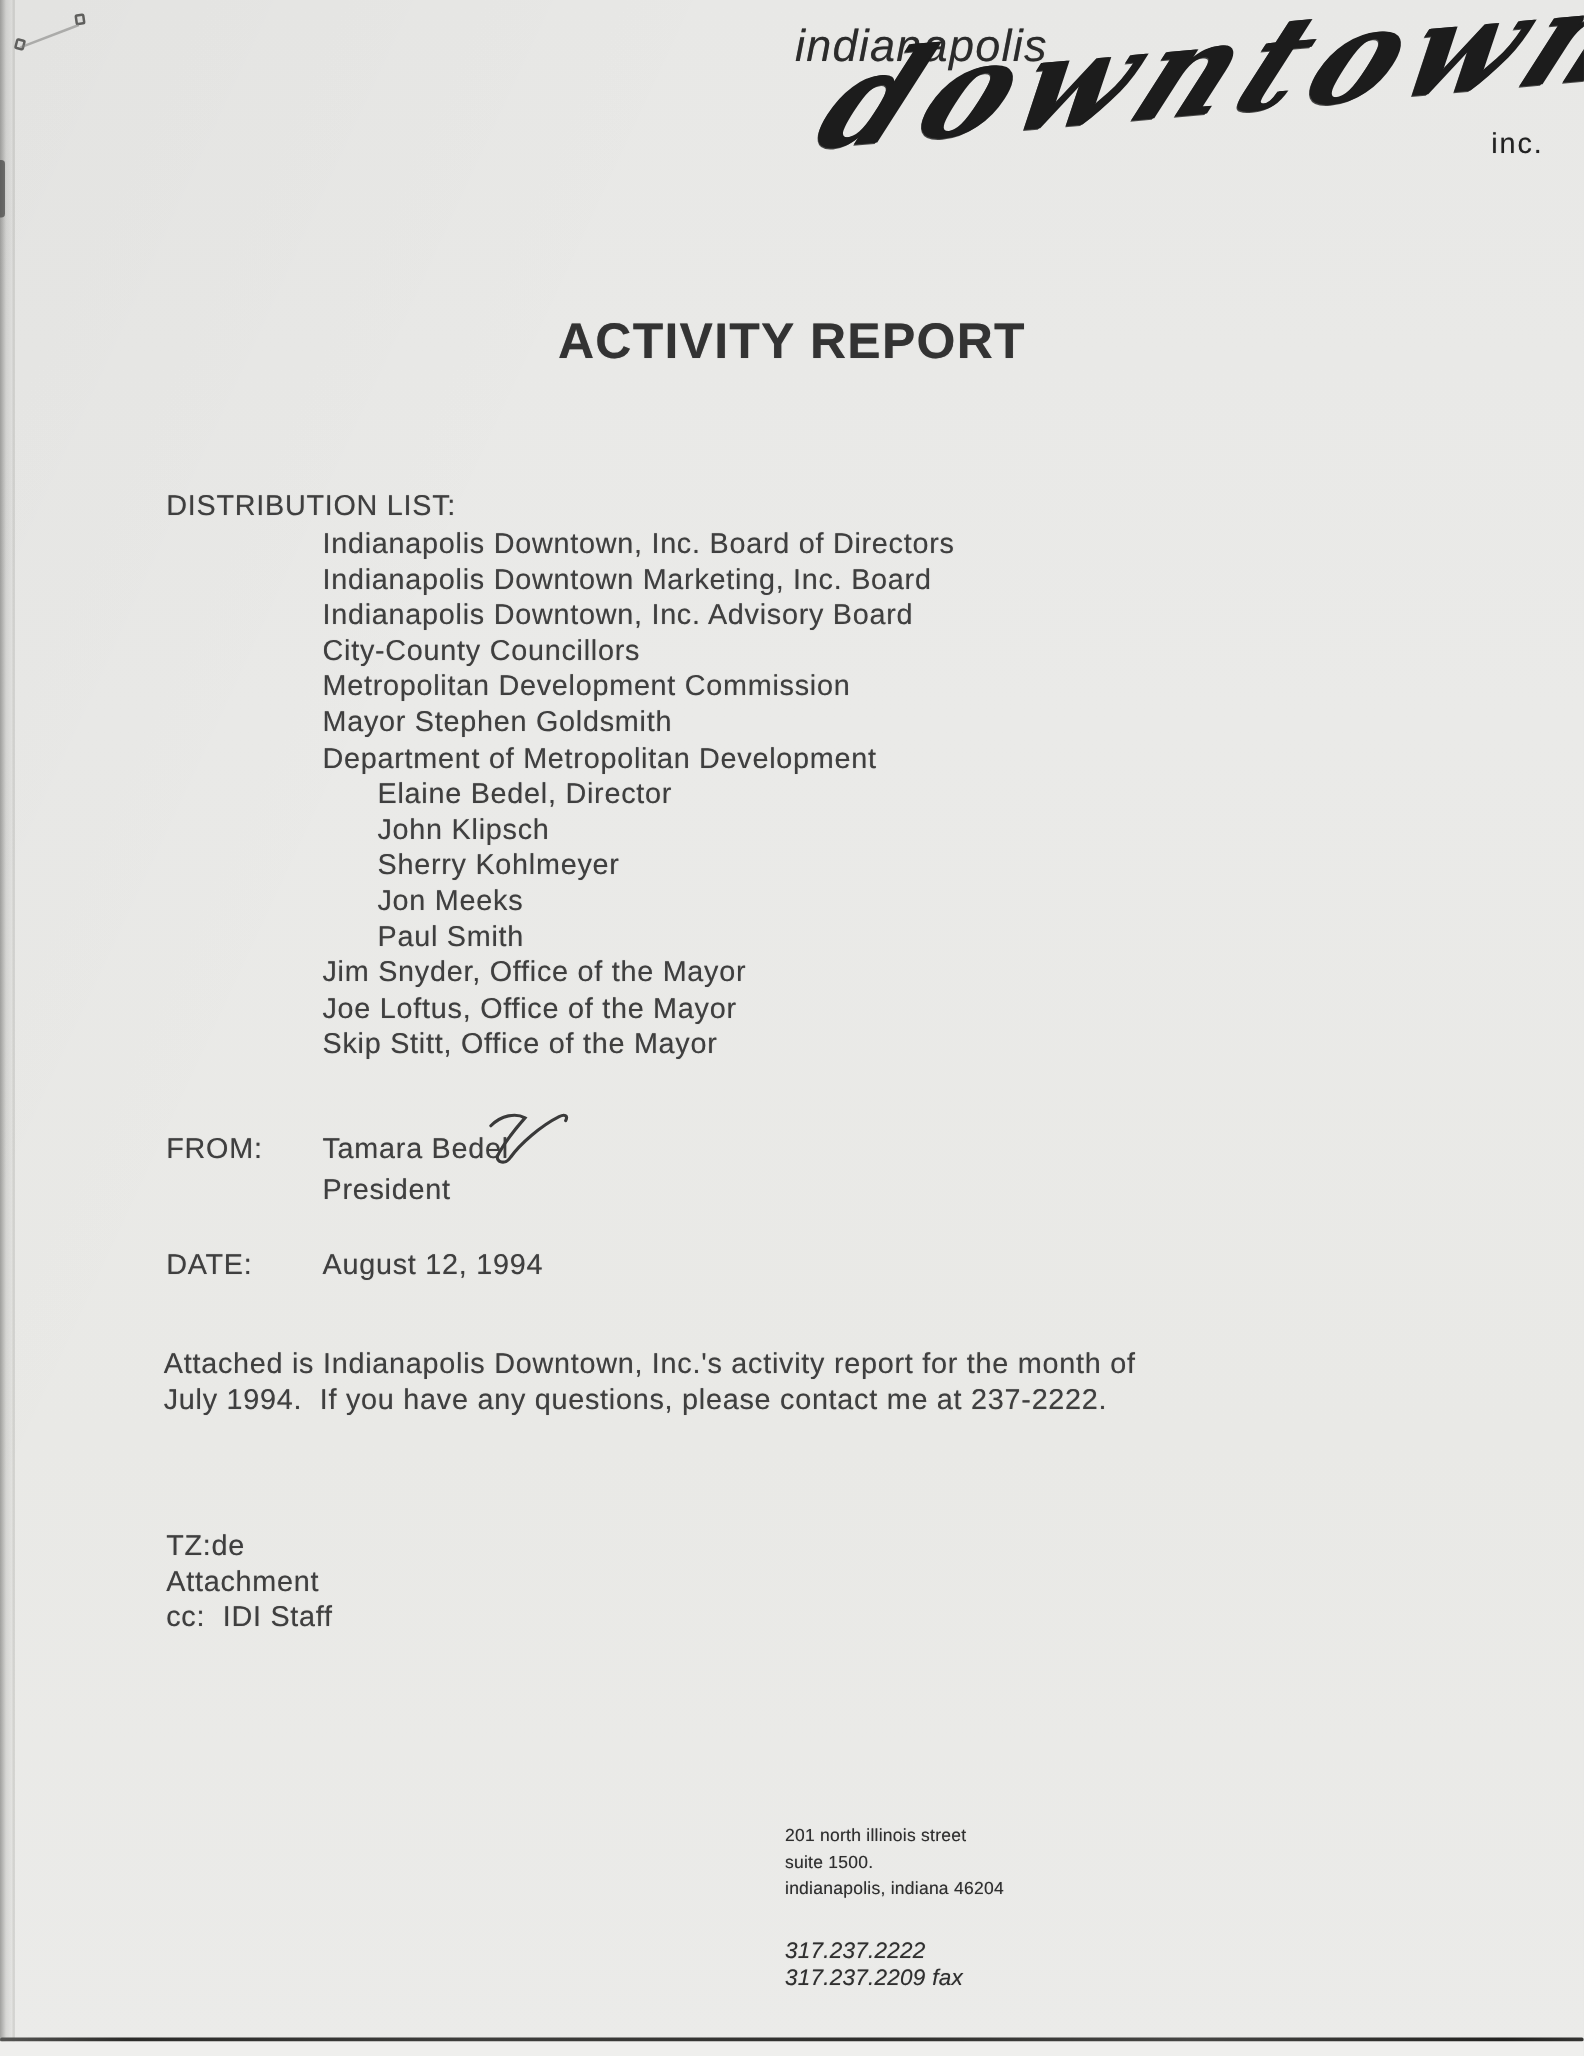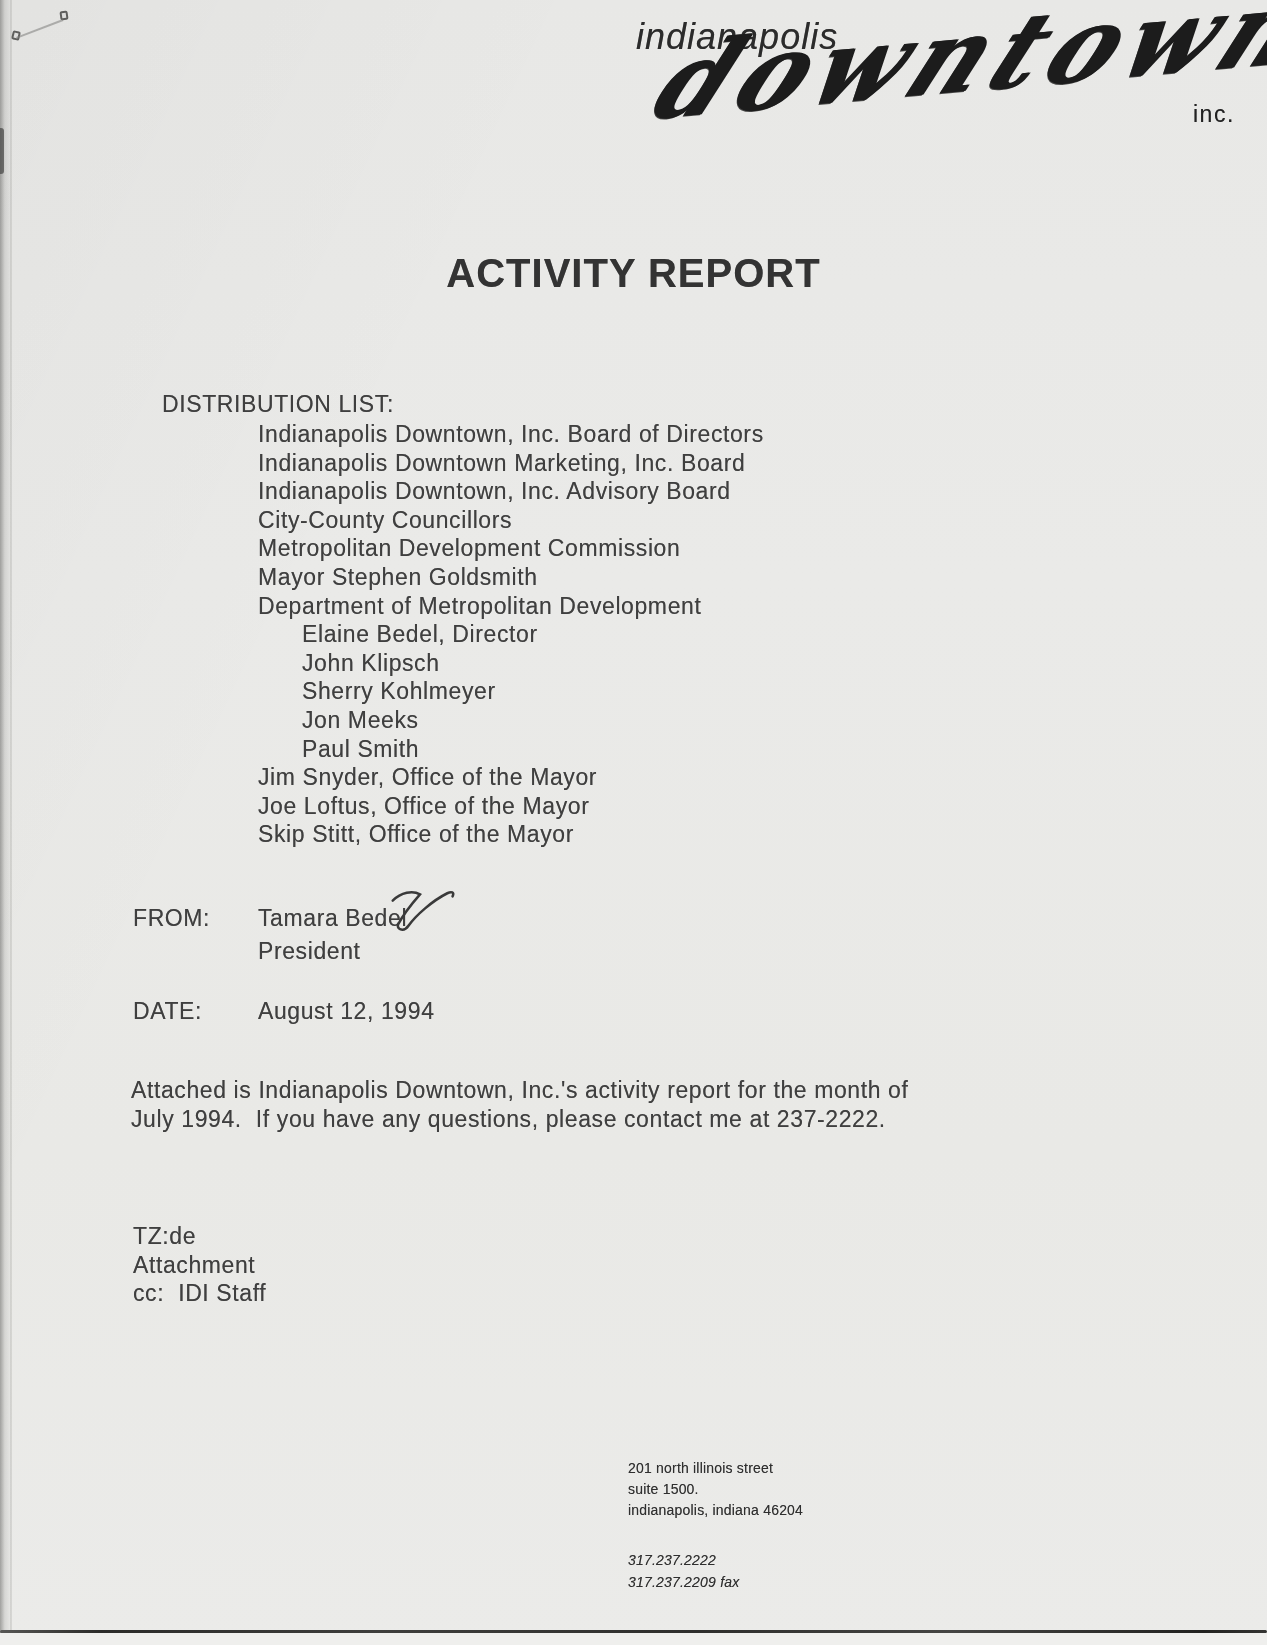--- a/index.html
+++ b/index.html
@@ -89,42 +89,42 @@
   
   .title {
     left: 0; top: 251px; width: 1267px;
     text-align: center;
     font-size: 40px; font-weight: 700; letter-spacing: 1px;
     color: var(--title-ink);
   }
 
   
   .label-col { left: 133px; white-space: pre; }
-  .dist-label { top: 391px; margin-left: 29px; }
+  .dist-label { top: 391px; }
   .dist-list { left: 258px; top: 420px; line-height: 28.6px; }
   .dist-list > div.indent { margin-left: 44px; }
   .from-label { top: 905px; }
   .from-name  { left: 258px; top: 905px; white-space: pre; }
   .from-title { left: 258px; top: 938px; }
   .date-label { top: 998px; }
   .date-value { left: 258px; top: 998px; white-space: pre; }
   .signature-svg { left: 378px; top: 884px; width: 84px; height: 50px; }
   .body-par  { left: 131px; top: 1076px; line-height: 28.5px; }
   .closing   { left: 133px; top: 1222px; line-height: 28.6px; }
   [data-list] > div { white-space: pre; }
 
   
   .footer-address {
     left: 628px; top: 1458px;
     font-size: 14px; line-height: 21px; letter-spacing: 0.2px;
     color: #2f2f2f;
   }
   .footer-phones {
     left: 628px; top: 1549px;
-    font-size: 14px; line-height: 22px; letter-spacing: 0.2px;
+    font-size: 18px; line-height: 22px; letter-spacing: 0.2px;
     font-style: italic; color: #2f2f2f;
   }
 
   
   .ink { text-shadow: 0 0 0.6px rgba(63,63,63,0.55); }
 </style>
 </head>
 <body>
 
 <div class="page">

